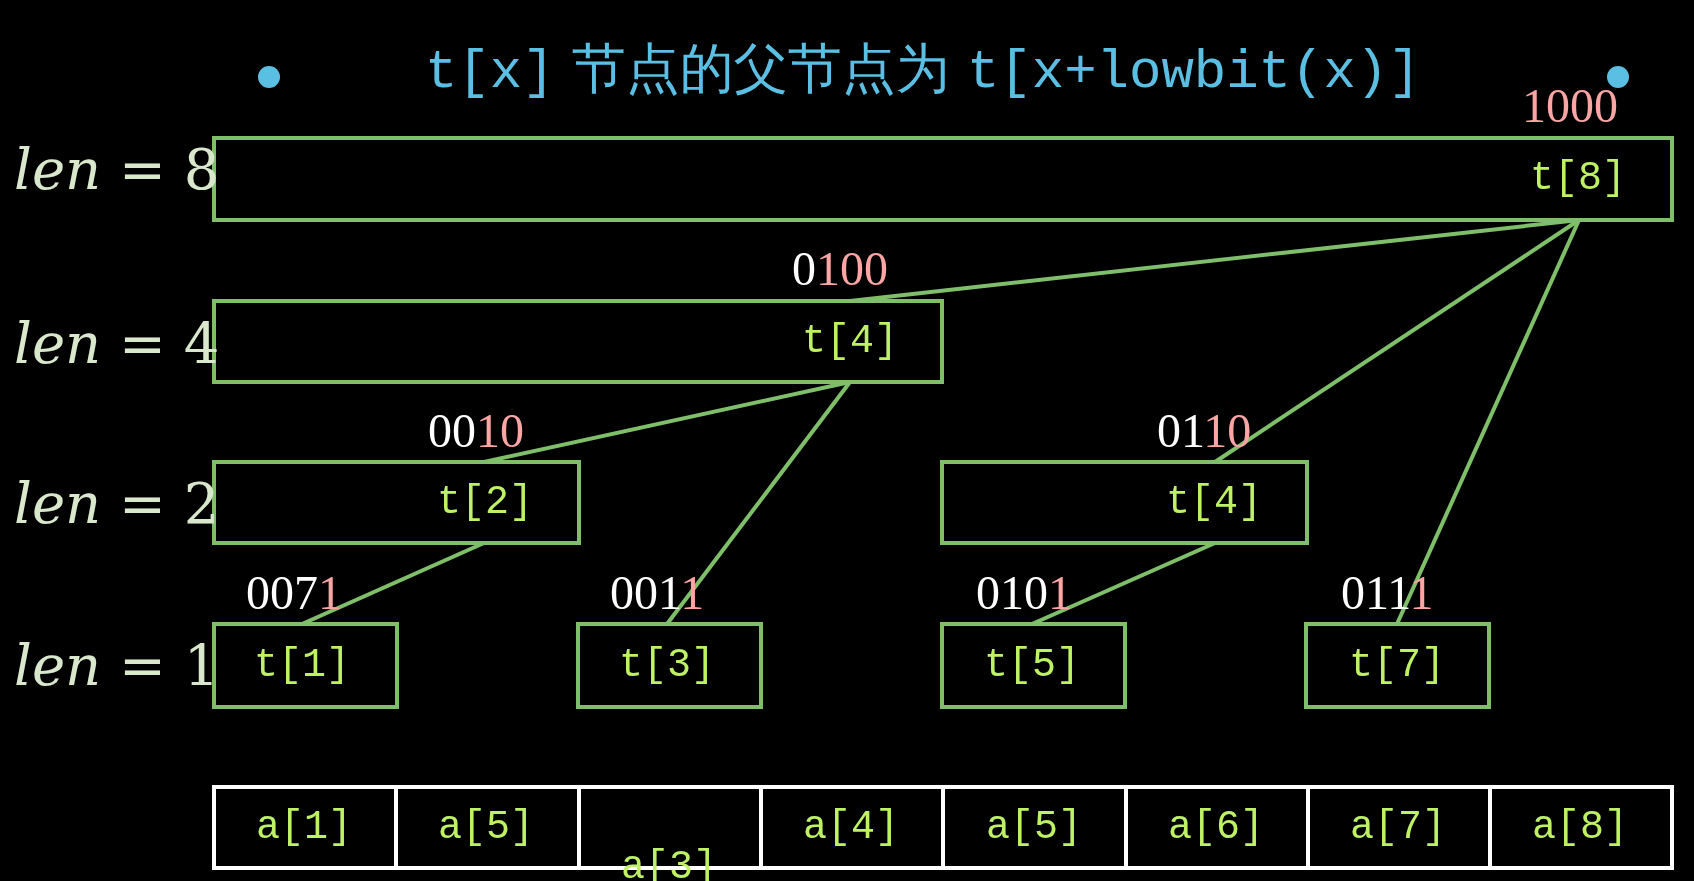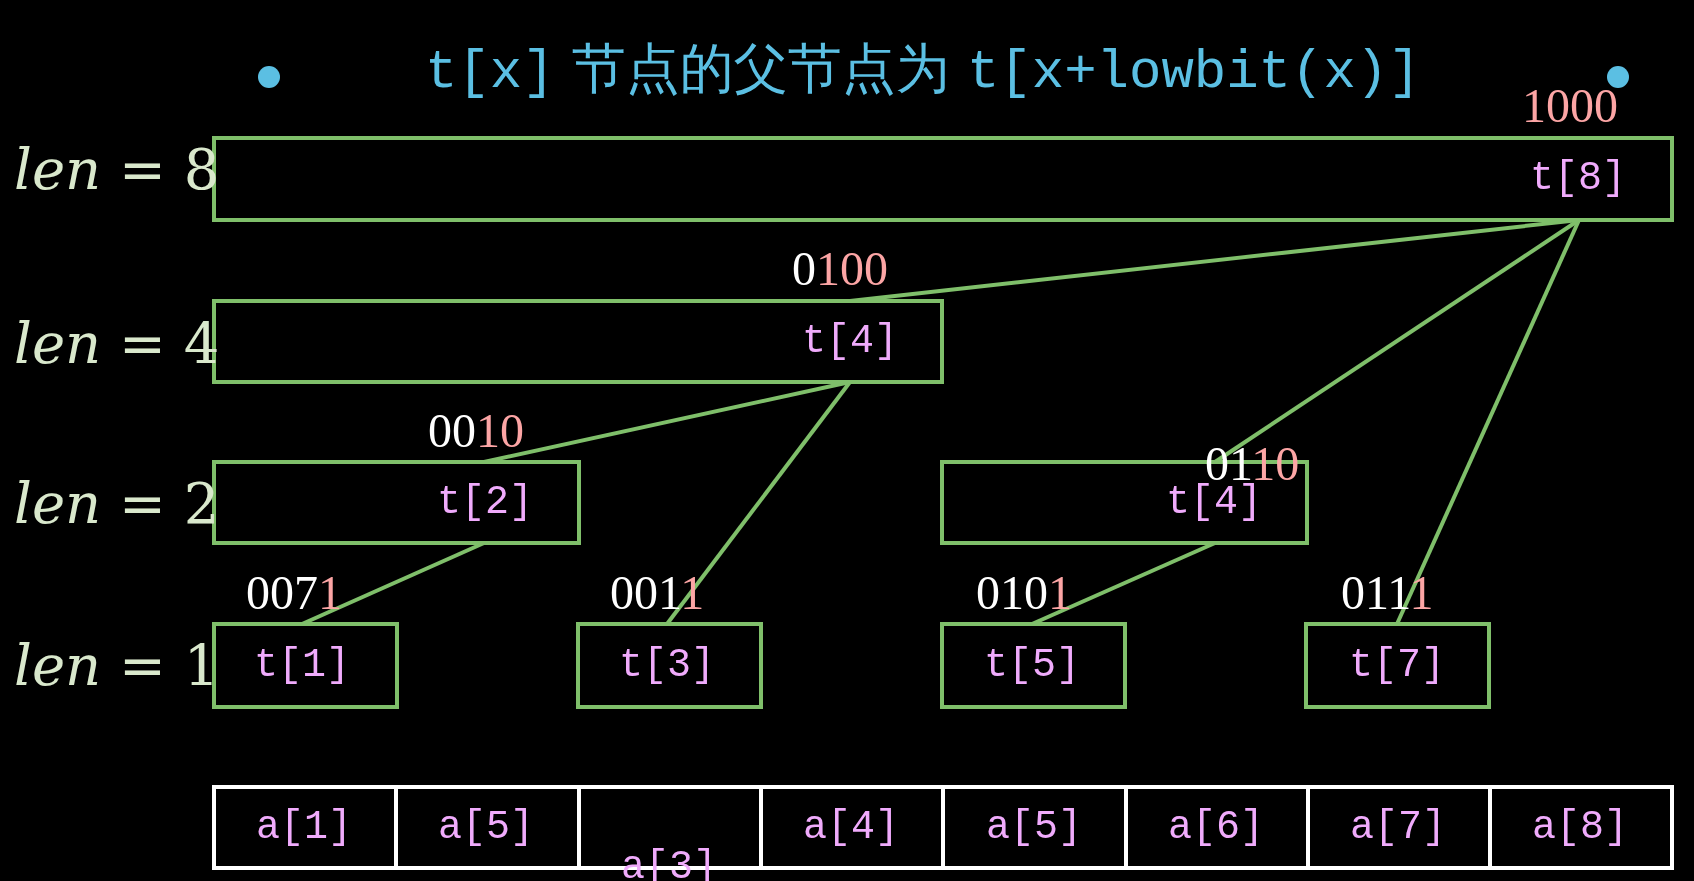--- a/index.html
+++ b/index.html
@@ -9,21 +9,21 @@
     .title { position: absolute; top: 22px; left: 0; width: 1482px; height: 70px; }
     .title .bullet { position: absolute; top: 44px; width: 22px; height: 22px; border-radius: 50%; }
     .title .text { position: absolute; top: 12px; left: 425px; font-size: 54px; line-height: 70px;
                    white-space: nowrap; }
     .title .mono { font-family: "Liberation Mono", "DejaVu Sans Mono", monospace; }
     .title .cjk { font-family: "DejaVu Serif", serif; }
     .len-label { position: absolute; left: 14px; font-family: "DejaVu Serif", serif; font-size: 56px;
                  color: #d9e8cc; white-space: nowrap; line-height: 56px; }
     .len-label .var { font-style: italic; }
     .node-label { position: absolute; font-family: "Liberation Mono", "DejaVu Sans Mono", monospace;
-                  font-size: 40px; color: #f0abfc; white-space: nowrap; line-height: 48px; }
+                  font-size: 40px; color: #bef264; white-space: nowrap; line-height: 48px; }
     .bin-label { position: absolute; font-family: "Liberation Serif", "DejaVu Serif", serif;
                  font-size: 48px; white-space: nowrap; line-height: 52px; }
     .bin-label .hi { color: #fca5a5; }
     .bin-label .lo { color: #ffffff; }
   </style>
 </head>
 <body>
 
 <div class="title">
   <div class="bullet" style="left:258px; background:#5bbfe3;"></div>
@@ -100,21 +100,21 @@
 
 <div class="bin-label" style="left:1522px; top:80px;">
   <span class="lo"></span><span class="hi">1000</span>
 </div>
 <div class="bin-label" style="left:792px; top:243px;">
   <span class="lo">0</span><span class="hi">100</span>
 </div>
 <div class="bin-label" style="left:428px; top:405px;">
   <span class="lo">00</span><span class="hi">10</span>
 </div>
-<div class="bin-label" style="left:1205px; top:405px;margin-top:33px;">
+<div class="bin-label" style="left:1157px; top:405px;">
   <span class="lo">01</span><span class="hi">10</span>
 </div>
 <div class="bin-label" style="left:246px; top:567px;">
   <span class="lo">007</span><span class="hi">1</span>
 </div>
 <div class="bin-label" style="left:610px; top:567px;">
   <span class="lo">001</span><span class="hi">1</span>
 </div>
 <div class="bin-label" style="left:976px; top:567px;">
   <span class="lo">010</span><span class="hi">1</span>

